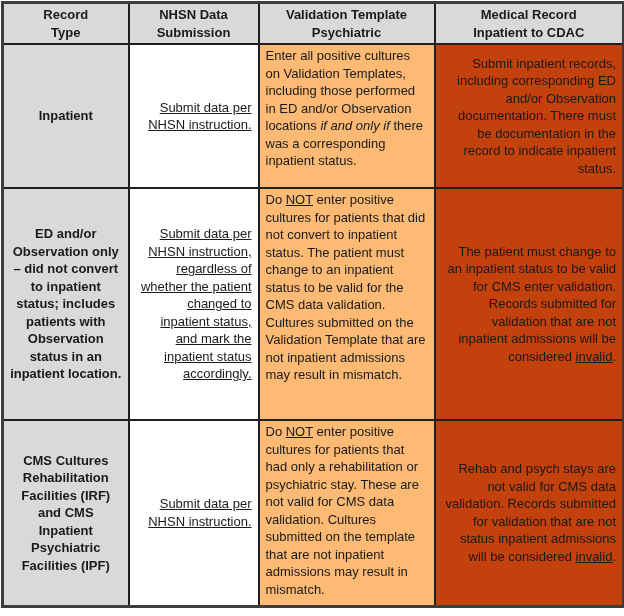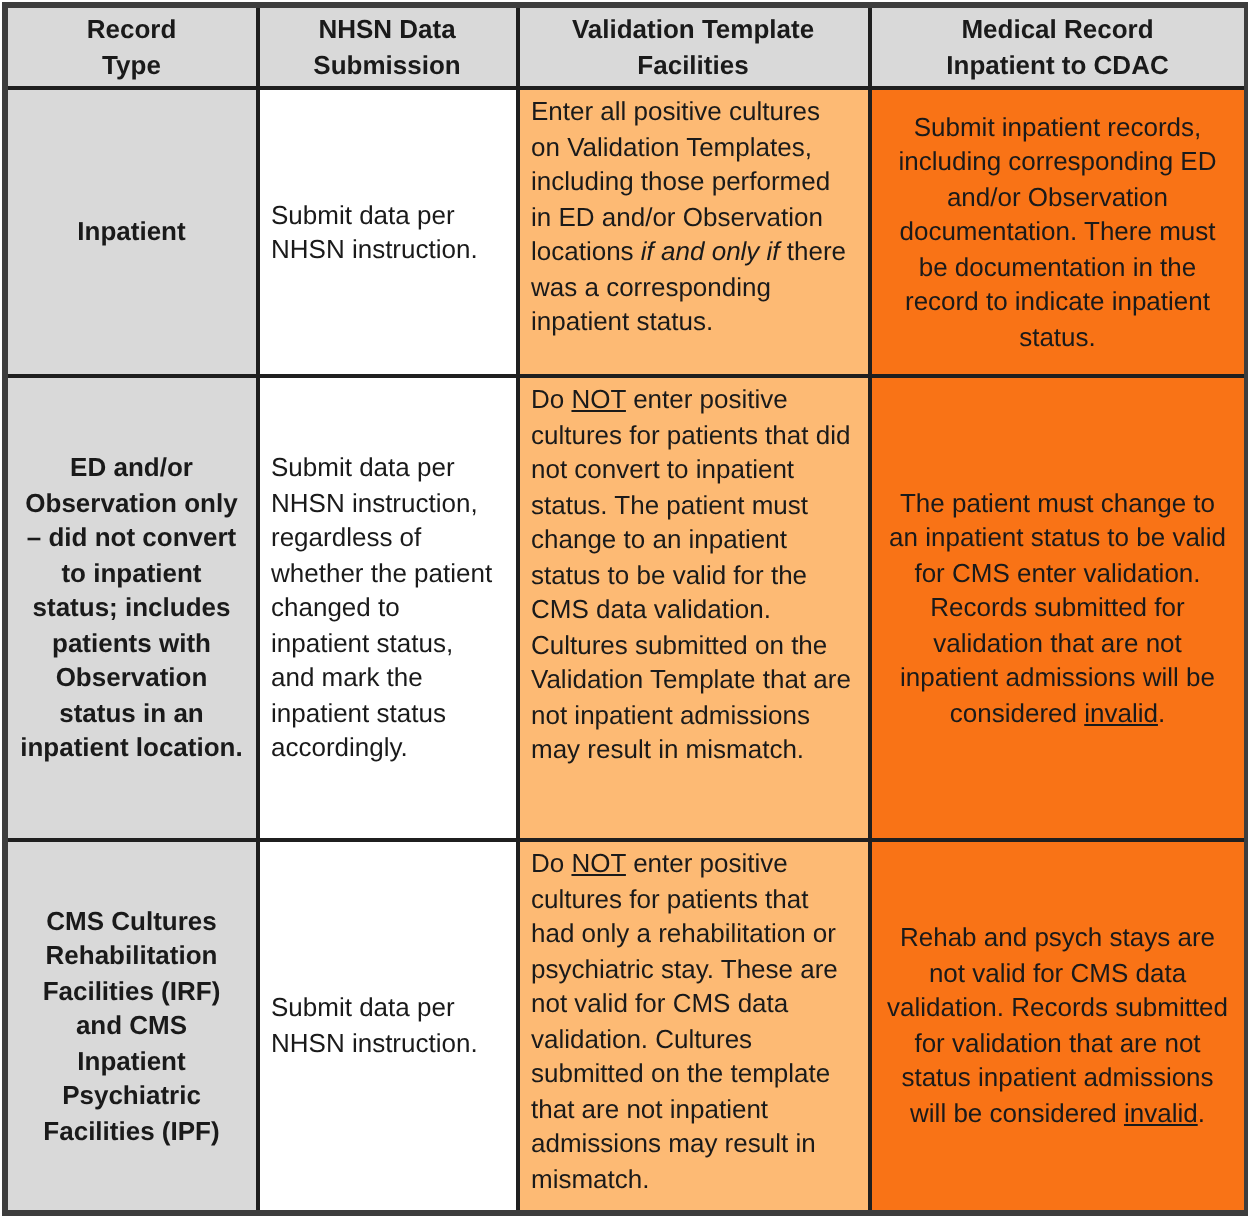--- a/index.html
+++ b/index.html
@@ -50,31 +50,32 @@
   td.record-type {
     background: #d9d9d9;
     font-weight: bold;
     text-align: center;
     vertical-align: middle;
     padding: 2px 4px;
   }
   td.nhsn {
     background: #ffffff;
     vertical-align: middle;
-    text-align: left;
+    text-align: right;
+    text-decoration: underline;
   }
   td.validation {
     background: #fdba74;
     vertical-align: top;
     text-align: left;
   }
   td.medical {
-    background: #f97316;
+    background: #c2410c;
     vertical-align: middle;
-    text-align: center;
+    text-align: right;
   }
   tr.row-1 { height: 144px; }
   tr.row-2 { height: 232px; }
   tr.row-3 { height: 186px; }
 
   .italic { font-style: italic; }
   .bold-underline { font-weight: normal; text-decoration: underline; }
 </style>
 </head>
 <body>
@@ -87,21 +88,21 @@
         <col class="c3">
         <col class="c4">
     </colgroup>
     <thead>
       <tr>
         <th>Record
 Type</th>
         <th>NHSN Data
 Submission</th>
         <th>Validation Template
-Facilities</th>
+Psychiatric</th>
         <th>Medical Record
 Inpatient to CDAC</th>
       </tr>
     </thead>
     <tbody>
       <tr class="row-1">
         <td class="record-type">Inpatient</td>
         <td class="nhsn"><span>Submit data per NHSN instruction.</span></td>
         <td class="validation"><span>Enter all positive cultures on Validation Templates, including those performed in ED and/or Observation locations </span><span class="italic">if and only if</span><span> there was a corresponding inpatient status.</span></td>
         <td class="medical"><span>Submit inpatient records, including corresponding ED and/or Observation documentation.  There must be documentation in the record to indicate inpatient status.</span></td>

